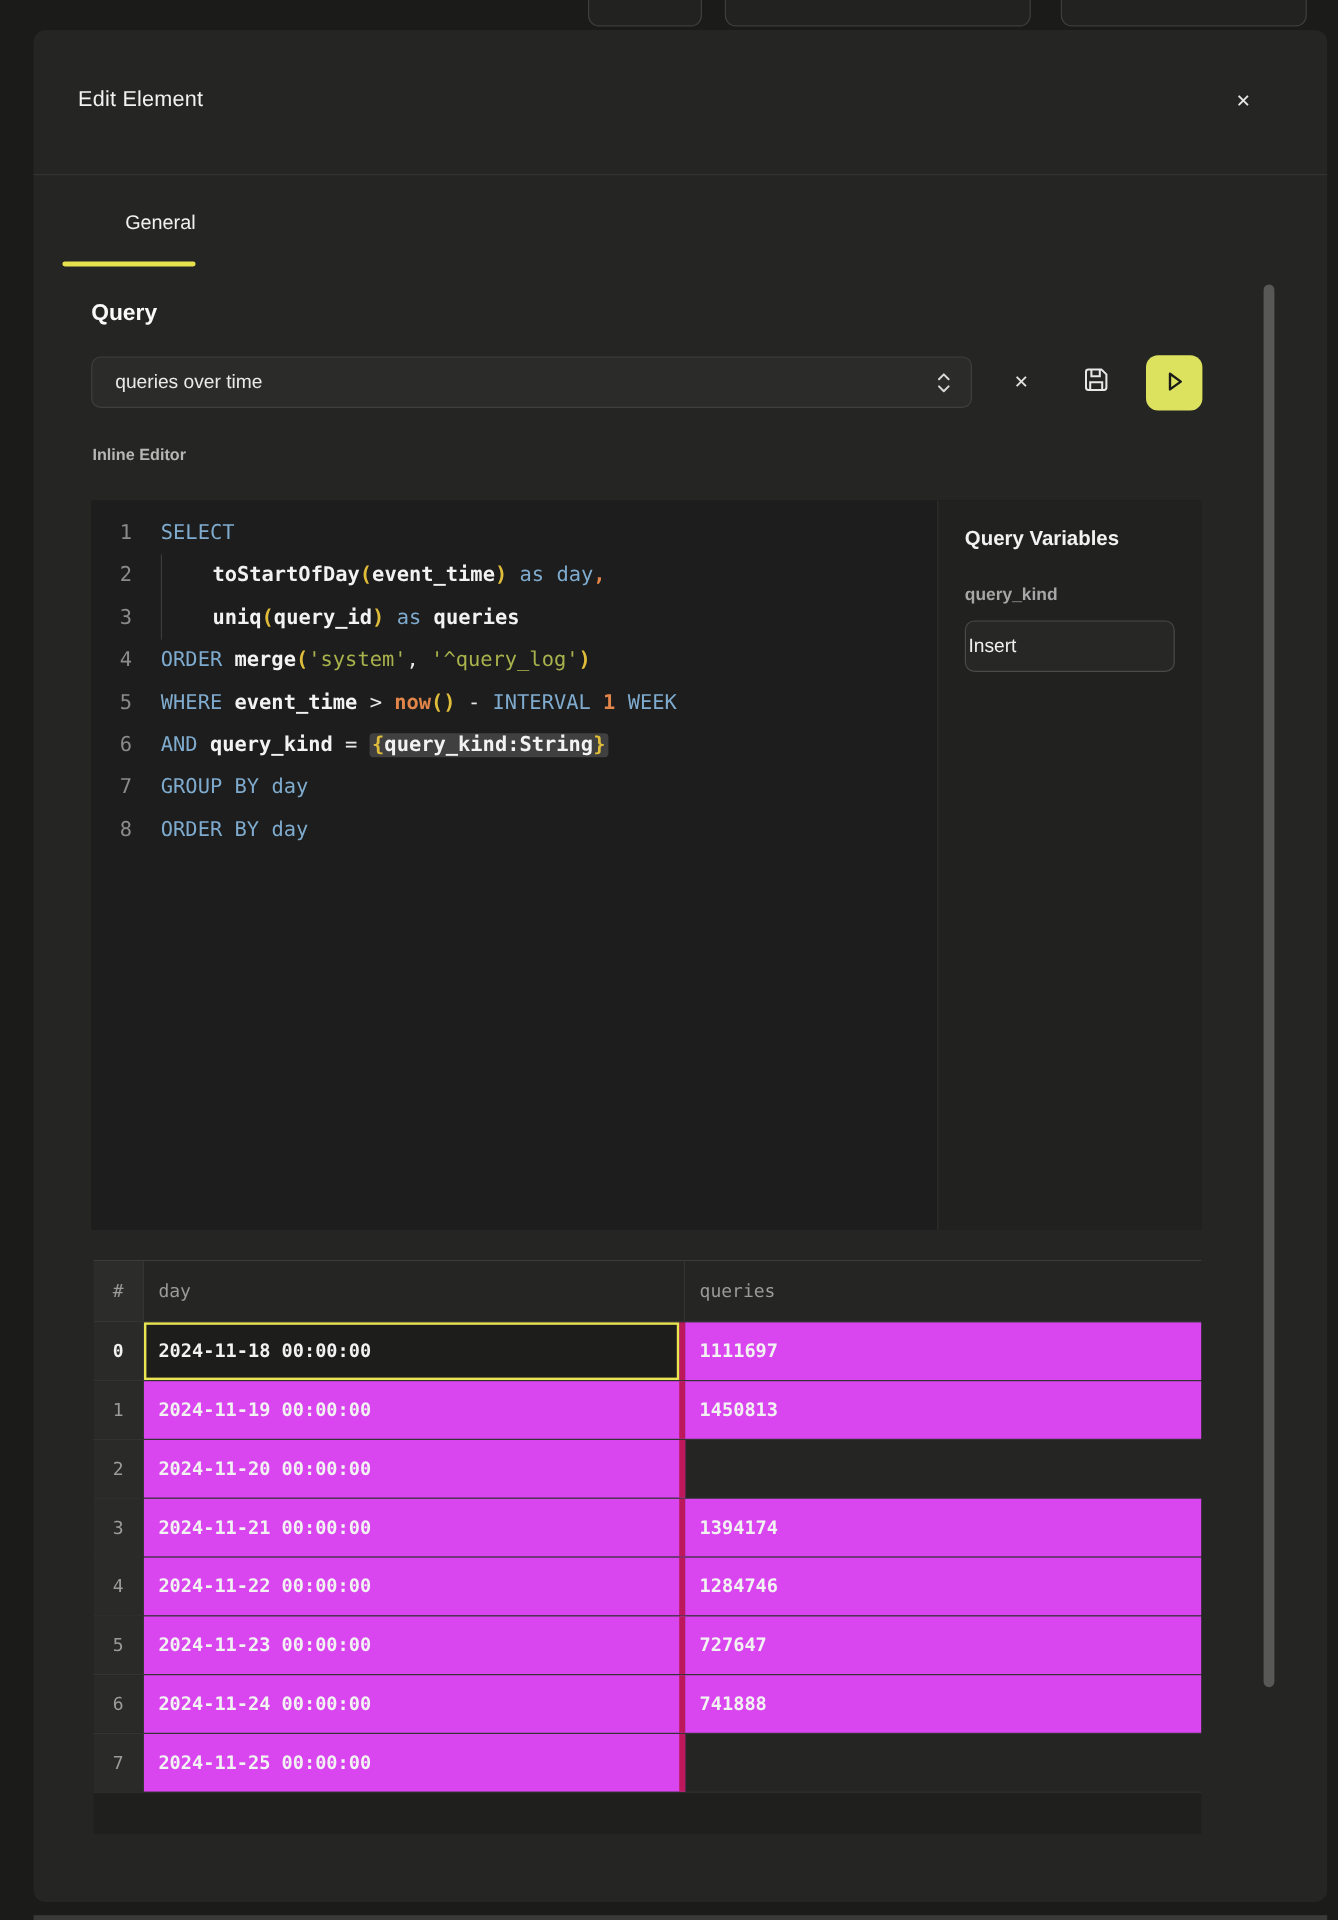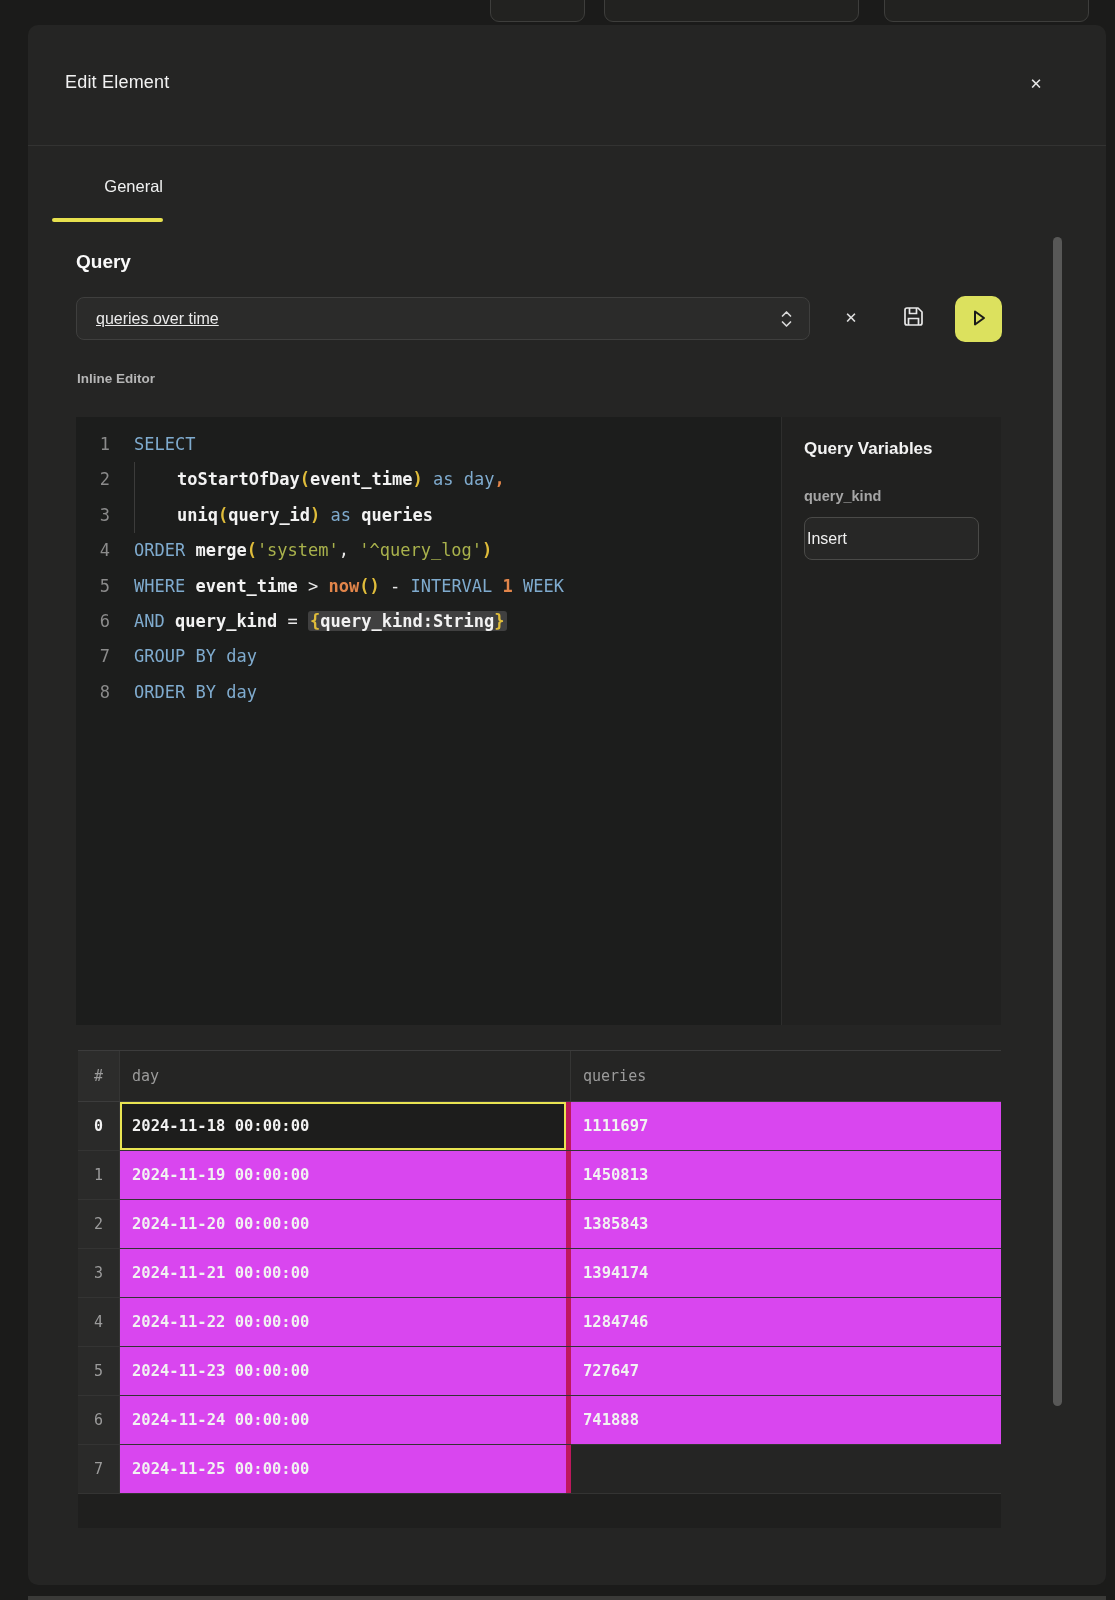--- a/index.html
+++ b/index.html
@@ -26,21 +26,21 @@
   .tab { position:absolute; left:24px; top:152px; width:111px; text-align:right;
          font-size:16.5px; font-weight:500; color:#f0f1f1; cursor:pointer; }
   .tab-underline { position:absolute; left:24px; top:193px; width:111px; height:4px;
                    background:#e7e14e; border-radius:2px; }
 
   .query-heading { position:absolute; left:48px; top:226px; font-size:19px; font-weight:700; color:#fafafa; }
 
   .query-select { position:absolute; left:48px; top:272px; width:734px; height:43px;
                   background:#2b2b2a; border:1px solid #3f3f3e; border-radius:8px;
                   display:flex; align-items:center; padding:0 16px 0 19px;
-                  color:#eaeaea; font-size:16px; cursor:pointer;text-decoration:underline; }
+                  color:#eaeaea; font-size:16px; cursor:pointer; }
   .query-select .chev { margin-left:auto; display:flex; }
 
   .icon-btn { position:absolute; width:40px; height:40px; top:273px; display:flex;
               align-items:center; justify-content:center; background:none; border:none;
               color:#e2e2e2; cursor:pointer; }
   .clear-btn { left:803px; font-size:15px; }
   .save-btn  { left:865px; }
   .run-btn { position:absolute; left:927px; top:271px; width:47px; height:46px;
              background:#dce15e; border:none; border-radius:10px; display:flex;
              align-items:center; justify-content:center; cursor:pointer; }
@@ -183,21 +183,20 @@
           <div class="data-cell">1111697</div>
         </div>
         <div class="t-row">
           <div class="num-cell">1</div>
           <div class="data-cell day">2024-11-19 00:00:00</div>
           <div class="data-cell">1450813</div>
         </div>
         <div class="t-row">
           <div class="num-cell">2</div>
           <div class="data-cell day">2024-11-20 00:00:00</div>
-          <div class="data-cell">1385843</div>
         </div>
         <div class="t-row">
           <div class="num-cell">3</div>
           <div class="data-cell day">2024-11-21 00:00:00</div>
           <div class="data-cell">1394174</div>
         </div>
         <div class="t-row">
           <div class="num-cell">4</div>
           <div class="data-cell day">2024-11-22 00:00:00</div>
           <div class="data-cell">1284746</div>

